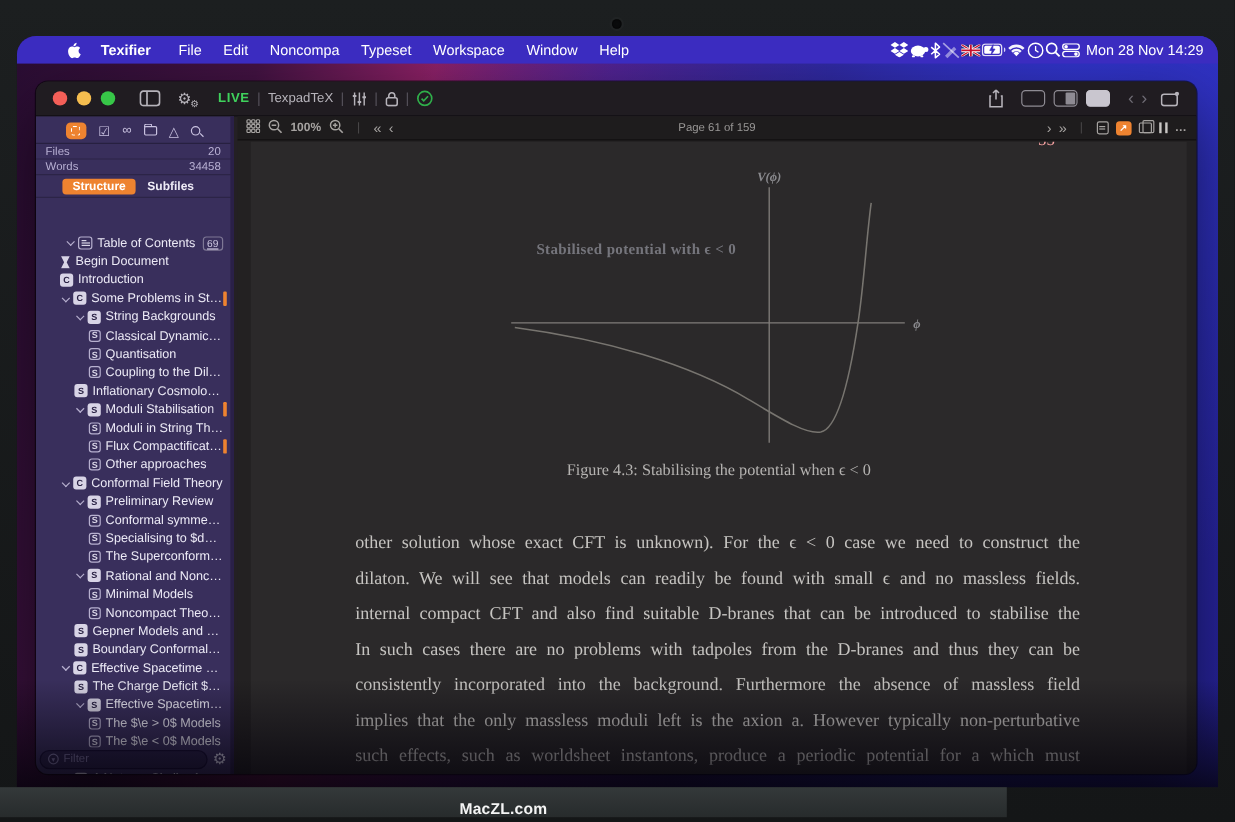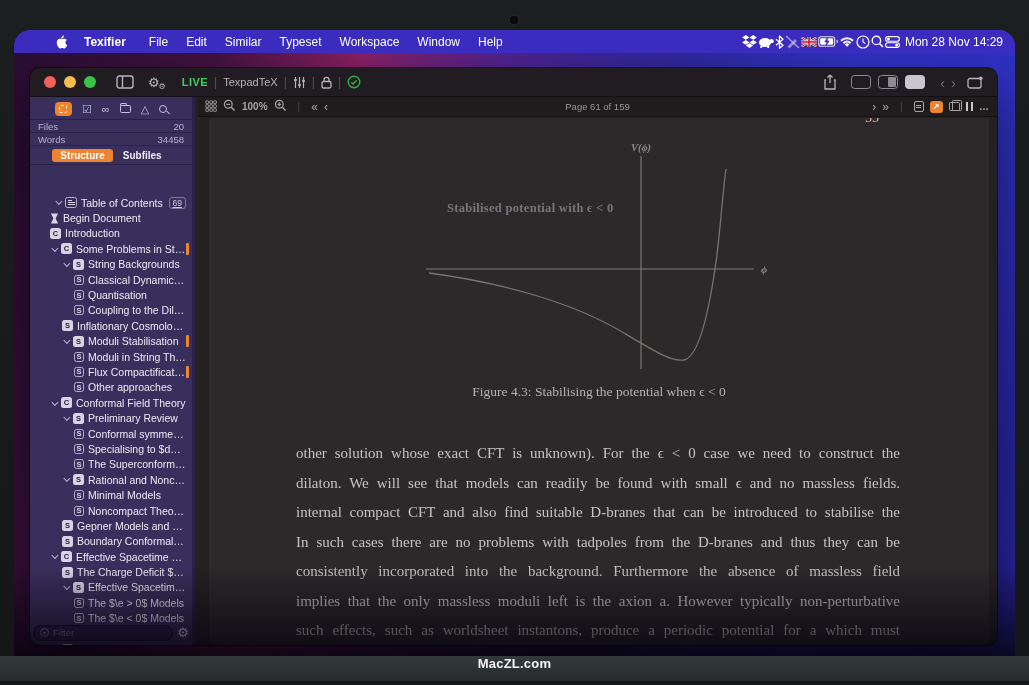--- a/index.html
+++ b/index.html
@@ -4,23 +4,23 @@
 <style>
   * { margin:0; padding:0; box-sizing:border-box; }
   html,body { width:1029px; height:685px; }
   body { position:relative; background:#0b0c0d; overflow:hidden;
          font-family:"Liberation Sans", sans-serif; -webkit-font-smoothing:antialiased; }
 
   
   .bezel { position:absolute; inset:0; background:linear-gradient(180deg,#1c1f20,#141617); }
   .webcam { position:absolute; left:510px; top:16px; width:8px; height:8px; border-radius:50%;
             background:#0a0b0c; box-shadow:inset 0 0 2px #000, 0 0 0 2px #202324; }
-  .bezel-bottom { position:absolute; left:0; top:656px; width:1029px; height:25px;
+  .bezel-bottom { position:absolute; left:0; top:656px; width:839px; height:25px;
                   background:linear-gradient(180deg,#34393a,#272b2c); display:flex;
-                  align-items:flex-start; justify-content:center; }
+                  align-items:flex-end; justify-content:center; }
   .bezel-bottom span { color:#f4f4f4; font-weight:700; font-size:13px; letter-spacing:.2px; }
 
   
   .screen { position:absolute; left:14px; top:30px; width:1001px; height:626px;
             border-radius:16px 16px 0 0; overflow:hidden;
             background:
               radial-gradient(130% 150% at 88% 8%, rgba(49,53,204,.95) 0%, rgba(49,53,204,0) 42%),
               linear-gradient(103deg,#2a0d33 0%, #431343 18%, #8f2167 31%, #5e1d7e 44%, #2d1a68 60%, #2c2ab0 80%, #2824a0 100%);
   }
   .screen::after { content:""; position:absolute; left:0; right:0; bottom:0; height:90px;
@@ -157,21 +157,21 @@
       <svg width="12" height="14" viewBox="0 0 14 17" fill="#fff">
         <path d="M8.4 3.2c.5-.6 1-1.6.8-2.5-.8.1-1.8.6-2.3 1.3-.5.5-1 1.5-.8 2.4.9.1 1.8-.5 2.3-1.2z"></path>
         <path d="M11.2 9c0-1.9 1.6-2.8 1.7-2.9-.9-1.4-2.3-1.6-2.8-1.6-1.2-.1-2.4.7-3 .7-.6 0-1.6-.7-2.6-.7-1.3 0-2.6.8-3.2 2-1.4 2.4-.4 6 .9 7.9.7 1 1.5 2 2.5 2 1-.1 1.4-.7 2.6-.7 1.2 0 1.5.7 2.6.6 1.1 0 1.8-1 2.4-1.9.8-1.1 1.1-2.2 1.1-2.2s-2.2-.9-2.2-3.2z"></path>
       </svg>
     </span>
     <span class="appname">Texifier</span>
     <span style="display:flex;">
 
     <span class="menu-item">File</span>
         <span class="menu-item">Edit</span>
-        <span class="menu-item">Similar</span>
+        <span class="menu-item">Noncompa</span>
         <span class="menu-item">Typeset</span>
         <span class="menu-item">Workspace</span>
         <span class="menu-item">Window</span>
         <span class="menu-item">Help</span>
       </span>
     <span class="spacer"></span>
     <span class="status">
       <svg width="15" height="13" viewBox="0 0 16 14" fill="#fff">
         <path d="M4 0 8 2.6 4 5.2 0 2.6zM12 0 16 2.6 12 5.2 8 2.6zM0 8 4 5.4 8 8 4 10.6zM8 8 12 5.4 16 8 12 10.6zM4 11.4 8 9 12 11.4 8 14z"></path>
       </svg>

